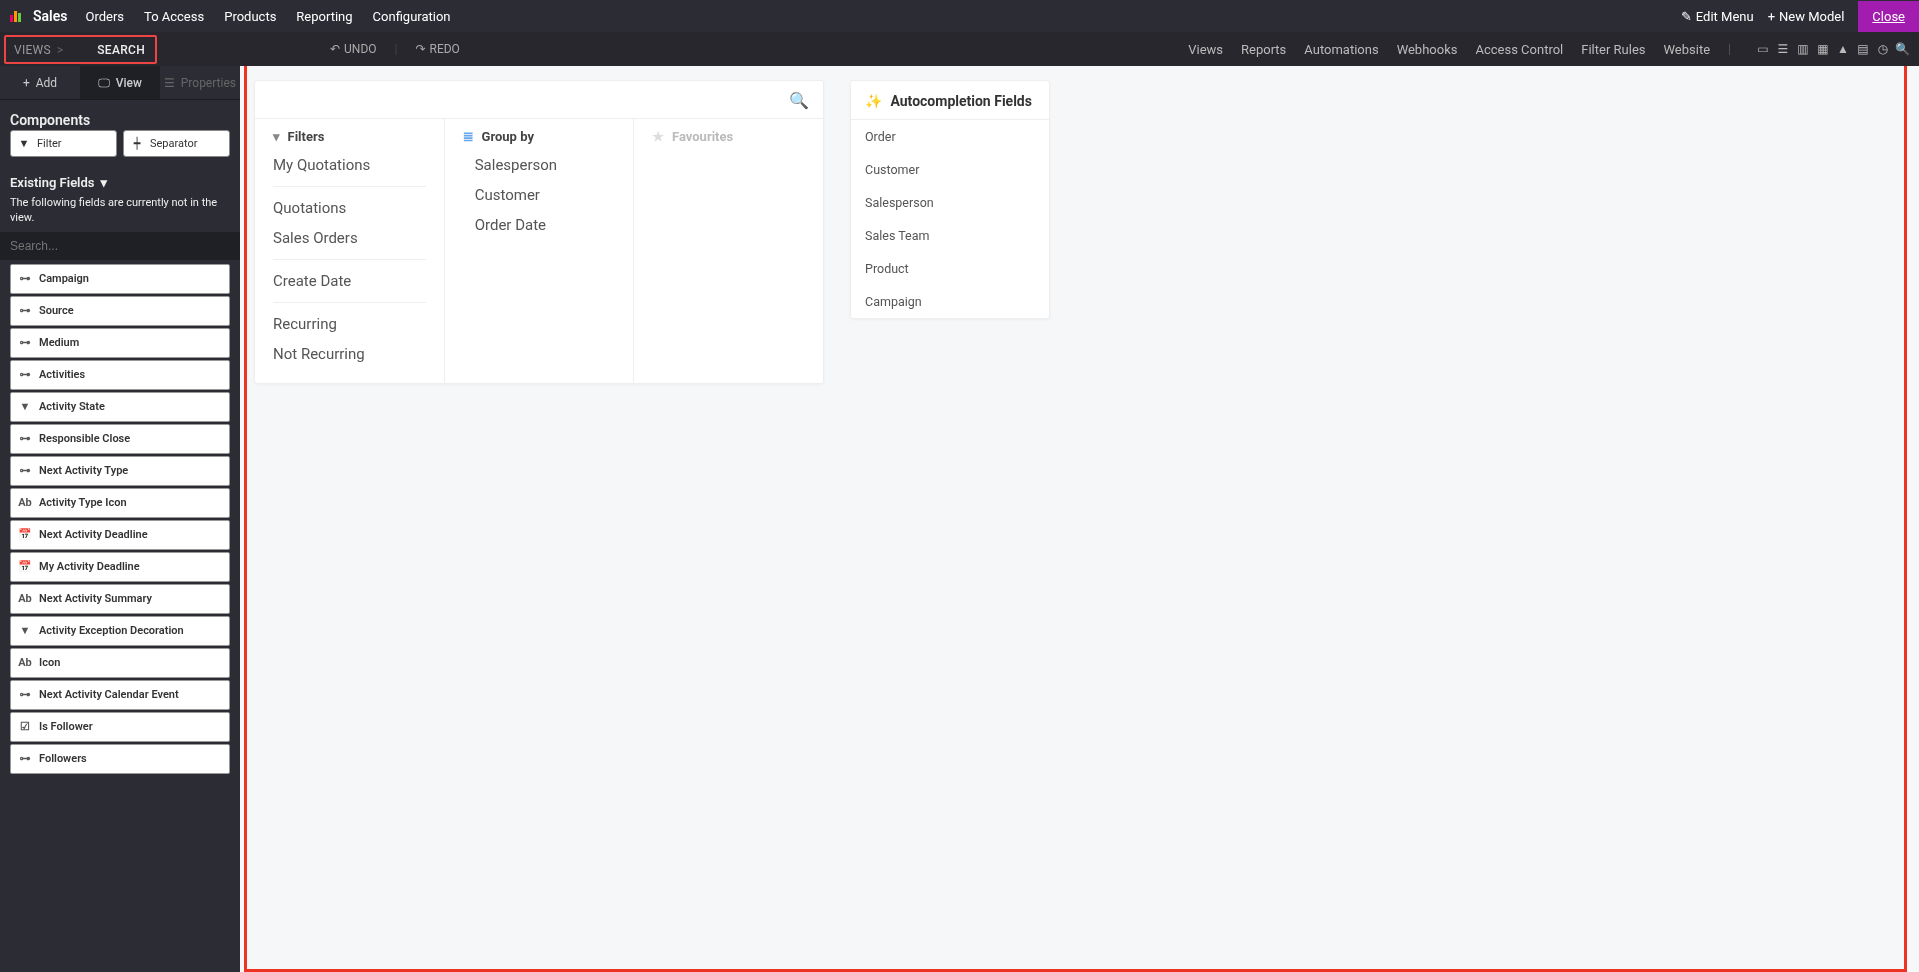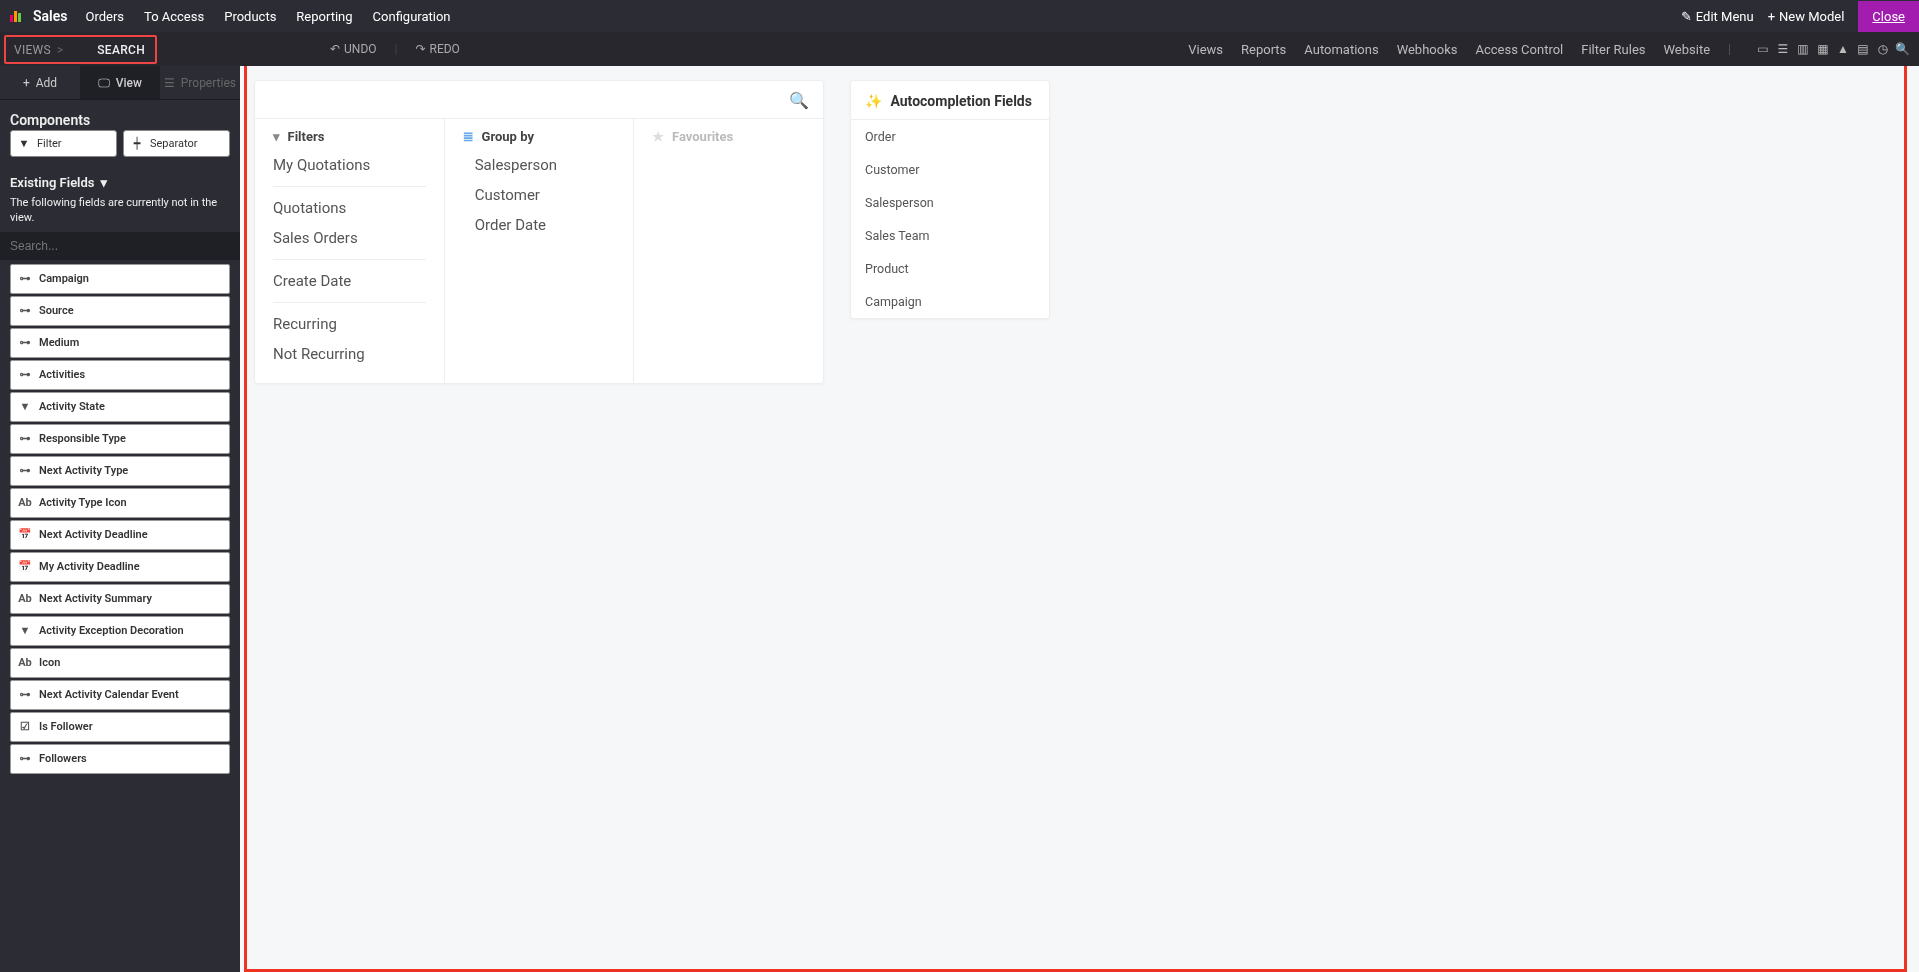--- a/index.html
+++ b/index.html
@@ -184,21 +184,21 @@
       <div class="field-item">
         <span class="fi-icon">⊶</span>
         <span class="fi-label">Activities</span>
       </div>
       <div class="field-item">
         <span class="fi-icon">▼</span>
         <span class="fi-label">Activity State</span>
       </div>
       <div class="field-item">
         <span class="fi-icon">⊶</span>
-        <span class="fi-label">Responsible Type</span>
+        <span class="fi-label">Responsible Close</span>
       </div>
       <div class="field-item">
         <span class="fi-icon">⊶</span>
         <span class="fi-label">Next Activity Type</span>
       </div>
       <div class="field-item">
         <span class="fi-icon">Ab</span>
         <span class="fi-label">Activity Type Icon</span>
       </div>
       <div class="field-item">

